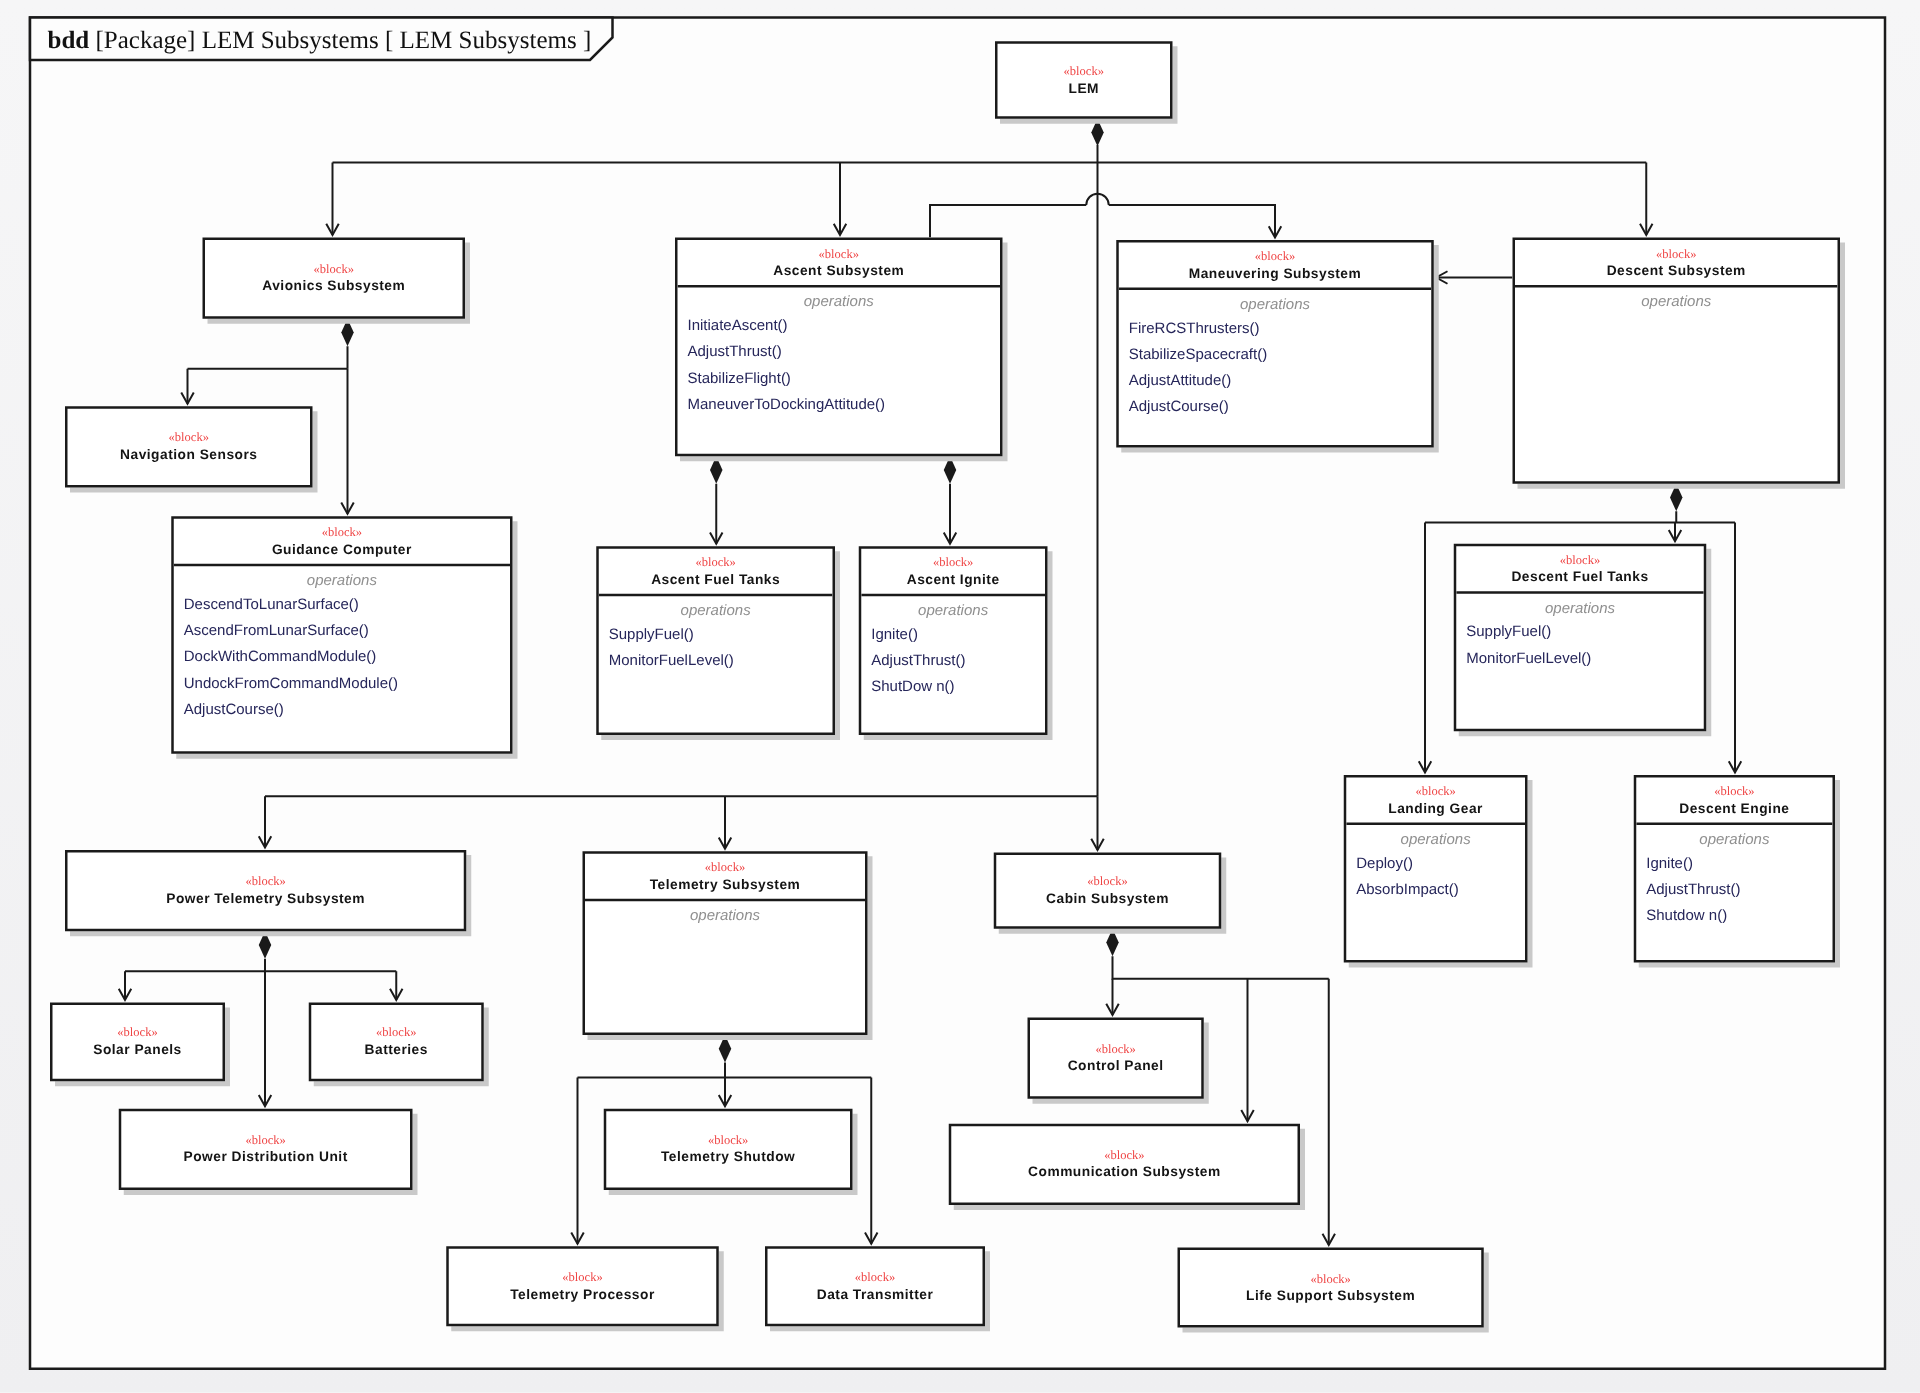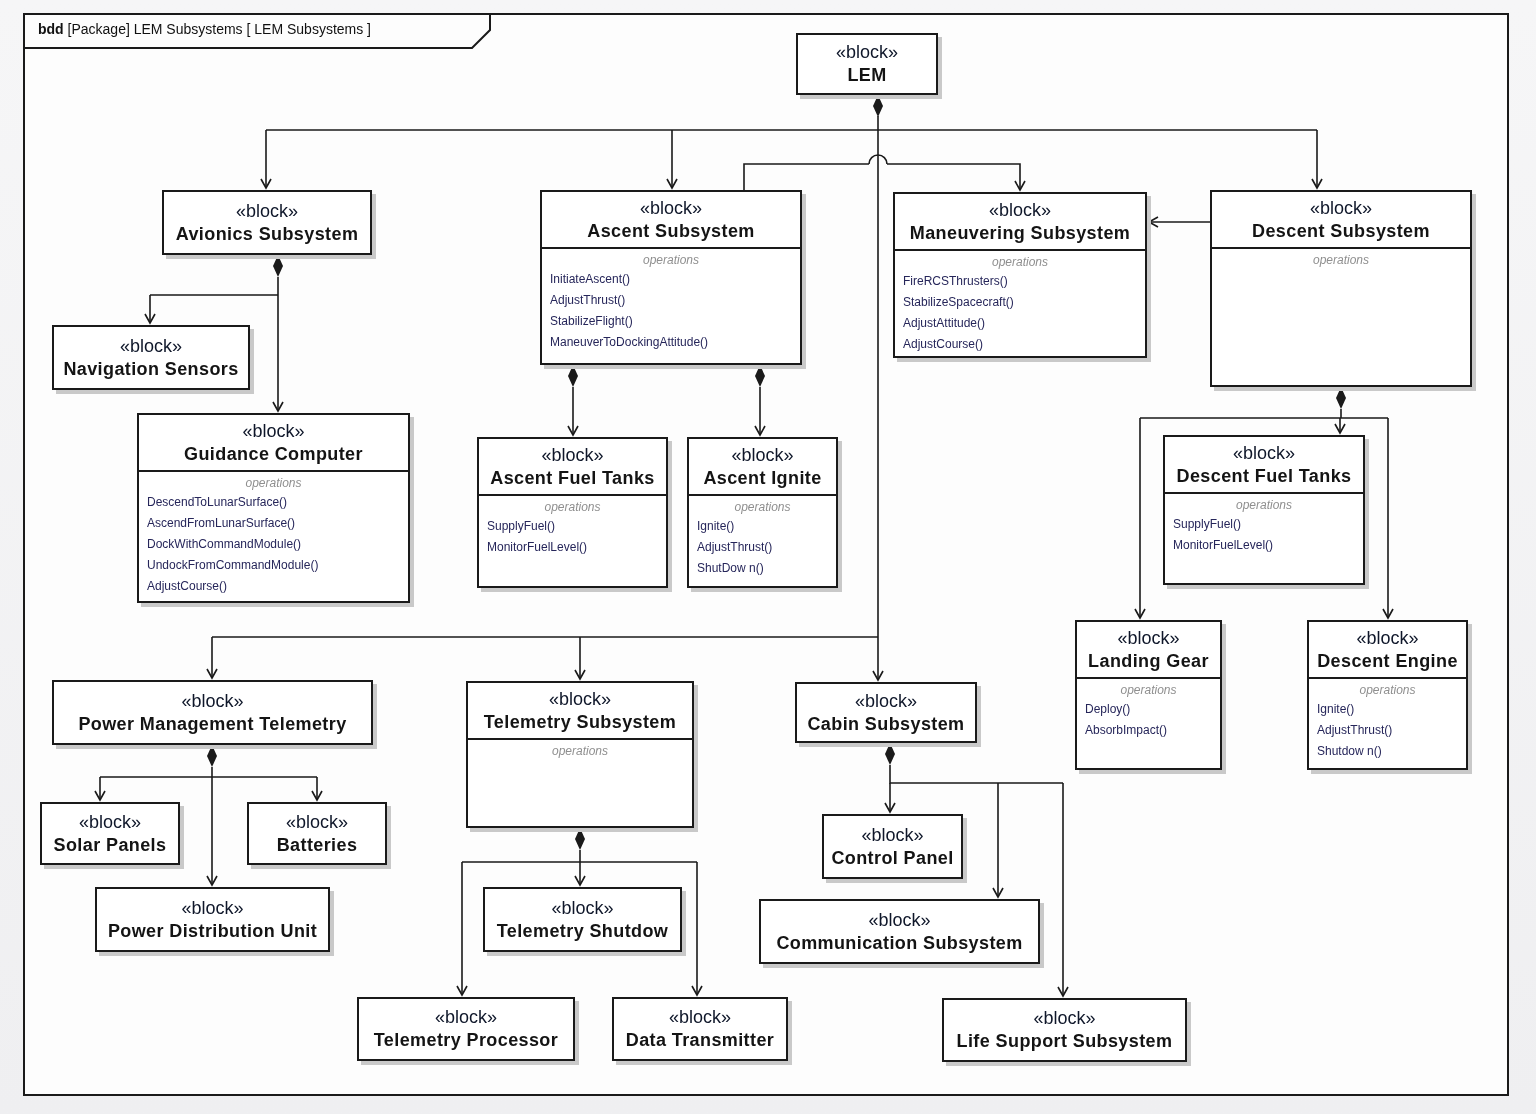--- a/index.html
+++ b/index.html
@@ -3,26 +3,26 @@
 <meta charset="utf-8">
 <style>
   html,body { margin:0; padding:0; background:#f3f3f4; font-family:"Liberation Sans", sans-serif; }
   #canvas { position:relative; width:1536px; height:1114px; background:linear-gradient(#f6f6f7,#efeff1); overflow:hidden; }
   #wires { position:absolute; left:0; top:0; z-index:1; }
   .block { position:absolute; z-index:2; background:#ffffff; border:2px solid #1a1a1a;
            box-shadow:4px 4px 0 #c9c9c9; box-sizing:border-box; display:flex; flex-direction:column; overflow:hidden; }
   .bhead { text-align:center; padding:6px 4px 5px; }
   .hasops .bhead { border-bottom:2px solid #1a1a1a; }
   .plain .bhead { flex:1; display:flex; flex-direction:column; justify-content:center; padding:4px; }
-  .stereo { font-size:18px; color:#0f172a; }
-  .bname  { font-size:18px; font-weight:bold; color:#141414; letter-spacing:0.4px; margin-top:2px; white-space:nowrap; }
+  .stereo { font-size:10px; color:#ef4444;font-family:Liberation Serif, serif; }
+  .bname  { font-size:11px; font-weight:bold; color:#141414; letter-spacing:0.4px; margin-top:2px; white-space:nowrap; }
   .bops { flex:1; padding:1px 8px 4px; }
   .opslabel { text-align:center; font-style:italic; color:#8f8f8f; font-size:12px; line-height:17px; margin-top:2px; }
   .op { font-size:12px; color:#26265a; line-height:21px; white-space:nowrap; }
-  #frame-title { position:absolute; left:38px; top:21px; z-index:3; font-size:14px; color:#111; white-space:nowrap; }
+  #frame-title { position:absolute; left:38px; top:21px; z-index:3; font-size:20px; color:#111; white-space:nowrap;font-family:Liberation Serif, serif; }
   #frame-title .kw { font-weight:bold; }
 </style>
 </head>
 <body>
 
 <div id="canvas">
 
   <svg id="wires" width="1536" height="1114" viewBox="0 0 1536 1114">
     <defs>
       <marker id="arrOpen" viewBox="0 0 12 12" refX="10" refY="6" markerWidth="12" markerHeight="12" orient="auto" markerUnits="userSpaceOnUse">
@@ -239,21 +239,21 @@
           <div class="op">Ignite()</div>
           <div class="op">AdjustThrust()</div>
           <div class="op">Shutdow n()</div>
         </div>
     </div>
   </div>
 
   <div class="block plain" style="left:52px;top:680px;width:321px;height:65px">
     <div class="bhead">
       <div class="stereo">«block»</div>
-      <div class="bname">Power Management Telemetry</div>
+      <div class="bname">Power Telemetry Subsystem</div>
     </div>
   </div>
 
   <div class="block hasops" style="left:466px;top:681px;width:228px;height:147px">
     <div class="bhead">
       <div class="stereo">«block»</div>
       <div class="bname">Telemetry Subsystem</div>
     </div>
     <div class="bops">
       <div class="opslabel">operations</div>

